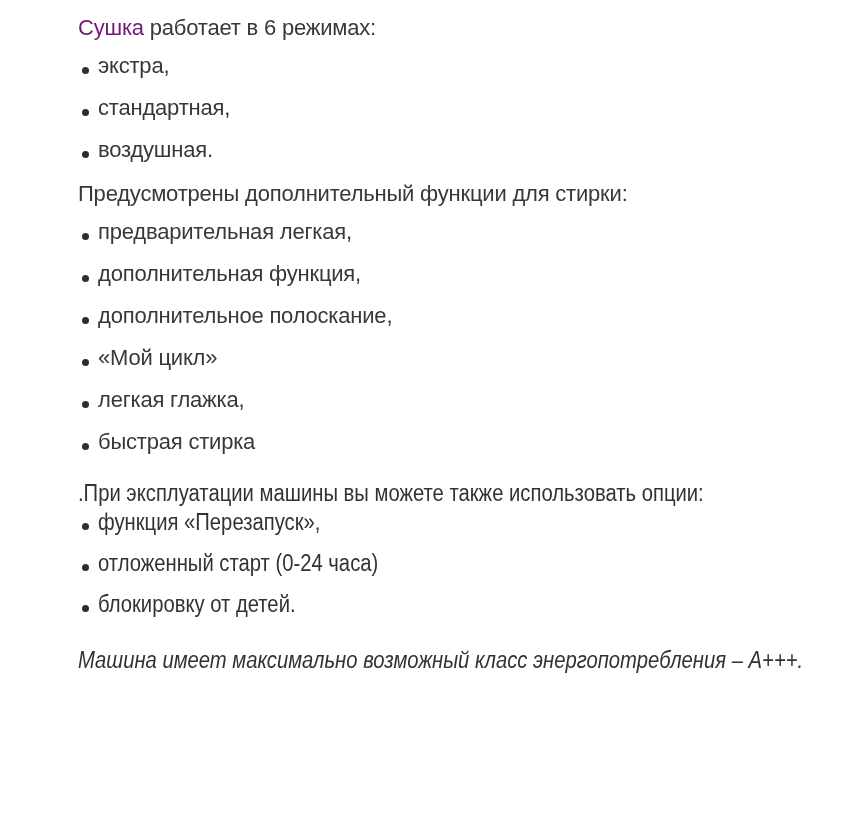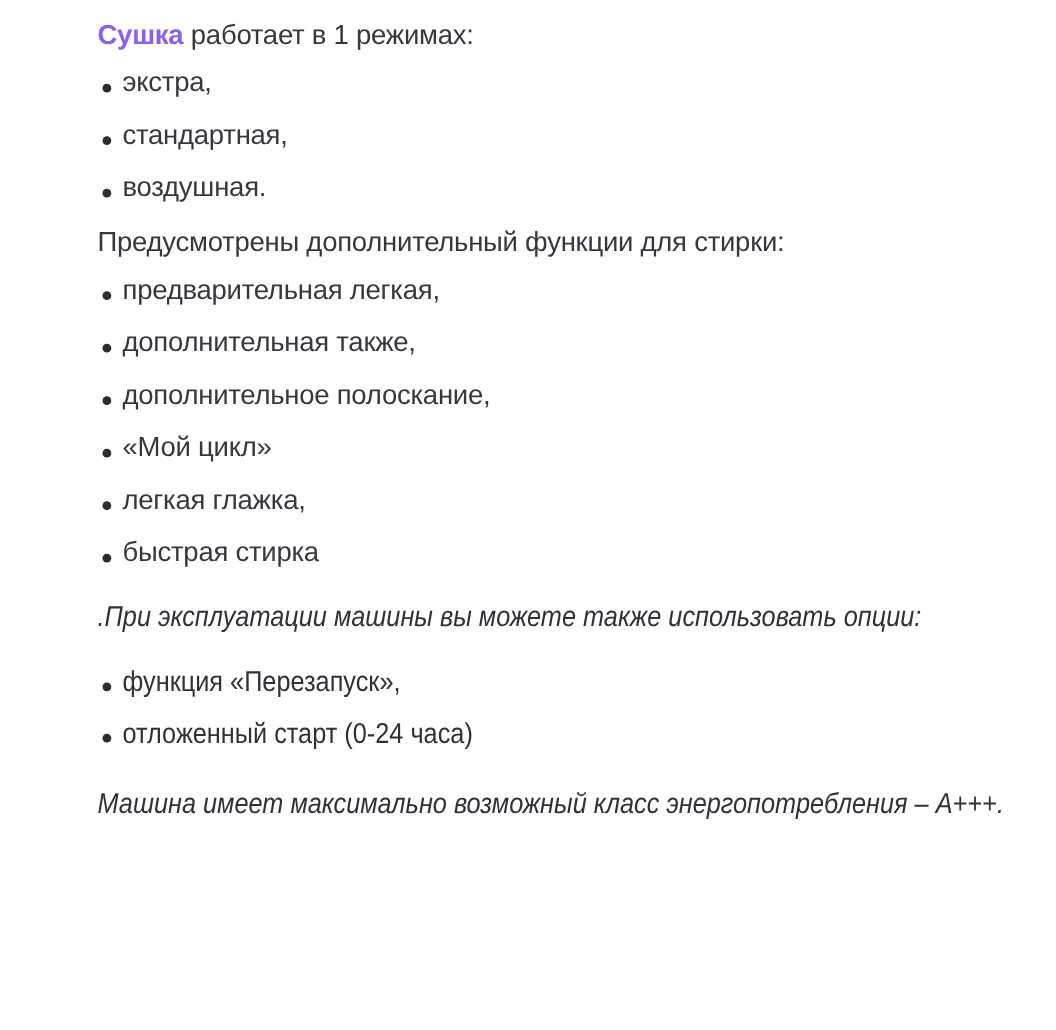--- a/index.html
+++ b/index.html
@@ -18,22 +18,22 @@
     padding: 14px 20px 0 78px;
   }
   .lead {
     margin: 0 0 12px 0;
     font-size: 22px;
     line-height: 28px;
     letter-spacing: -0.2px;
     color: #35383d;
   }
   .lead strong {
-    font-weight: 700;
-    color: #8b5cf6;
+    font-weight: 400;
+    color: #701a75;
   }
   .list {
     list-style: none;
     margin: 0;
     padding: 0 0 0 4px;
   }
   .list li {
     display: flex;
     align-items: center;
     margin: 0 0 18px 0;
@@ -53,35 +53,35 @@
   .cond {
     display: inline-block;
     transform: scaleX(0.88);
     transform-origin: 0 50%;
     white-space: nowrap;
     letter-spacing: 0;
     font-size: 23px;
     color: #2f3338;
   }
   .sec-wash { }
-  .sec-options { margin-top: 25px; margin-bottom: 25px; font-style: italic; }
+  .sec-options { margin-top: 25px; margin-bottom: 2px; }
   .options-list li { margin-bottom: 17px; }
   .energy {
     margin: 30px 0 0 0;
     font-size: 23px;
     line-height: 28px;
     font-style: italic;
   }
 </style>
 </head>
 <body>
 
 <main class="doc">
 
-  <p class="lead"><strong>Сушка</strong><span> работает в 1 режимах:</span></p>
+  <p class="lead"><strong>Сушка</strong><span> работает в 6 режимах:</span></p>
 
   <ul class="list">
     <li>
         <span class="dot"></span>
         <span>экстра,</span>
       </li>
     <li>
         <span class="dot"></span>
         <span>стандартная,</span>
       </li>
@@ -93,21 +93,21 @@
 
   <p class="lead sec-wash">Предусмотрены дополнительный функции для стирки:</p>
 
   <ul class="list">
     <li>
         <span class="dot"></span>
         <span>предварительная легкая,</span>
       </li>
     <li>
         <span class="dot"></span>
-        <span>дополнительная также,</span>
+        <span>дополнительная функция,</span>
       </li>
     <li>
         <span class="dot"></span>
         <span>дополнительное полоскание,</span>
       </li>
     <li>
         <span class="dot"></span>
         <span>«Мой цикл»</span>
       </li>
     <li>
@@ -124,17 +124,21 @@
 
   <ul class="list options-list">
     <li>
         <span class="dot"></span>
         <span class="cond">функция «Перезапуск»,</span>
       </li>
     <li>
         <span class="dot"></span>
         <span class="cond">отложенный старт (0-24 часа)</span>
       </li>
+    <li>
+        <span class="dot"></span>
+        <span class="cond">блокировку от детей.</span>
+      </li>
   </ul>
 
   <p class="energy"><span class="cond">Машина имеет максимально возможный класс энергопотребления – А+++.</span></p>
 
 </main>
 
 </body></html>

